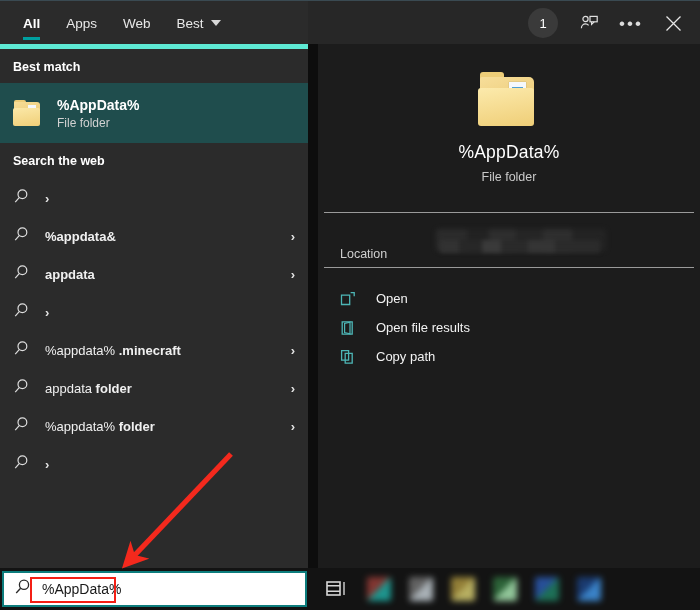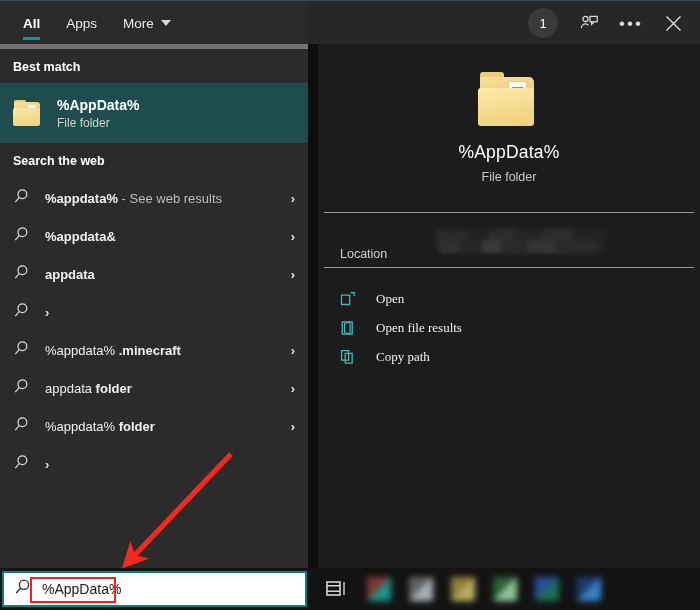--- a/index.html
+++ b/index.html
@@ -11,21 +11,21 @@
     width: 700px;
     height: 610px;
     overflow: hidden;
     font-family: "Liberation Sans", sans-serif;
     -webkit-font-smoothing: antialiased;
   }
   .screen {
     position: relative;
     width: 700px;
     height: 610px;
-    background: #737373;
+    background: #5eead4;
     overflow: hidden;
   }
 
   
   .topbar {
     position: absolute;
     left: 0; top: 0;
     width: 700px;
     height: 44px;
     background: #2b2b2b;
@@ -318,21 +318,20 @@
       linear-gradient(90deg,#323232 0 12%,#272727 12% 26%,#3a3a3a 26% 38%,#2a2a2a 38% 55%,#353535 55% 72%,#2b2b2b 72% 100%);
     filter: blur(2px);
   }
   .actions { padding-top: 16px; }
   .action {
     display: flex;
     align-items: center;
     height: 29px;
     padding-left: 22px;
     cursor: default;
-    font-family: Liberation Serif, serif;
   }
   .action .ic {
     width: 22px;
     flex: 0 0 auto;
     display: flex;
     align-items: center;
     justify-content: flex-start;
     color: #4db6b6;
   }
   .action .txt {
@@ -429,21 +428,24 @@
     <div class="topbar-right-fill"></div>
 
     <div class="tabs">
       <div class="tab active">
         <span>All</span>
       </div>
       <div class="tab">
         <span>Apps</span>
       </div>
       <div class="tab">
-        <span>More</span>
+        <span>Web</span>
+      </div>
+      <div class="tab">
+        <span>Best</span>
         <span class="caret"></span>
       </div>
     </div>
 
     <div class="topbar-actions">
       <div class="badge-circle">
         <span>1</span>
       </div>
       <div class="icon-btn">
         <svg width="20" height="20" viewBox="0 0 20 20">
@@ -485,21 +487,20 @@
 
     <div class="web-list">
 
       <div class="web-item">
         <span class="mag">
           <svg width="17" height="17" viewBox="0 0 17 17">
               <circle cx="9.4" cy="6.3" r="4.4" fill="none" stroke="#dedede" stroke-width="1.2"></circle>
               <path d="M6.2 9.6 L2.2 14.2" stroke="#dedede" stroke-width="1.2" fill="none"></path>
             </svg>
         </span>
-        <span class="label"><span class="b">%appdata%</span><span class="dim"> - See web results</span></span>
         <span class="chev">›</span>
       </div>
 
       <div class="web-item">
         <span class="mag">
           <svg width="17" height="17" viewBox="0 0 17 17">
               <circle cx="9.4" cy="6.3" r="4.4" fill="none" stroke="#dedede" stroke-width="1.2"></circle>
               <path d="M6.2 9.6 L2.2 14.2" stroke="#dedede" stroke-width="1.2" fill="none"></path>
             </svg>
         </span>

